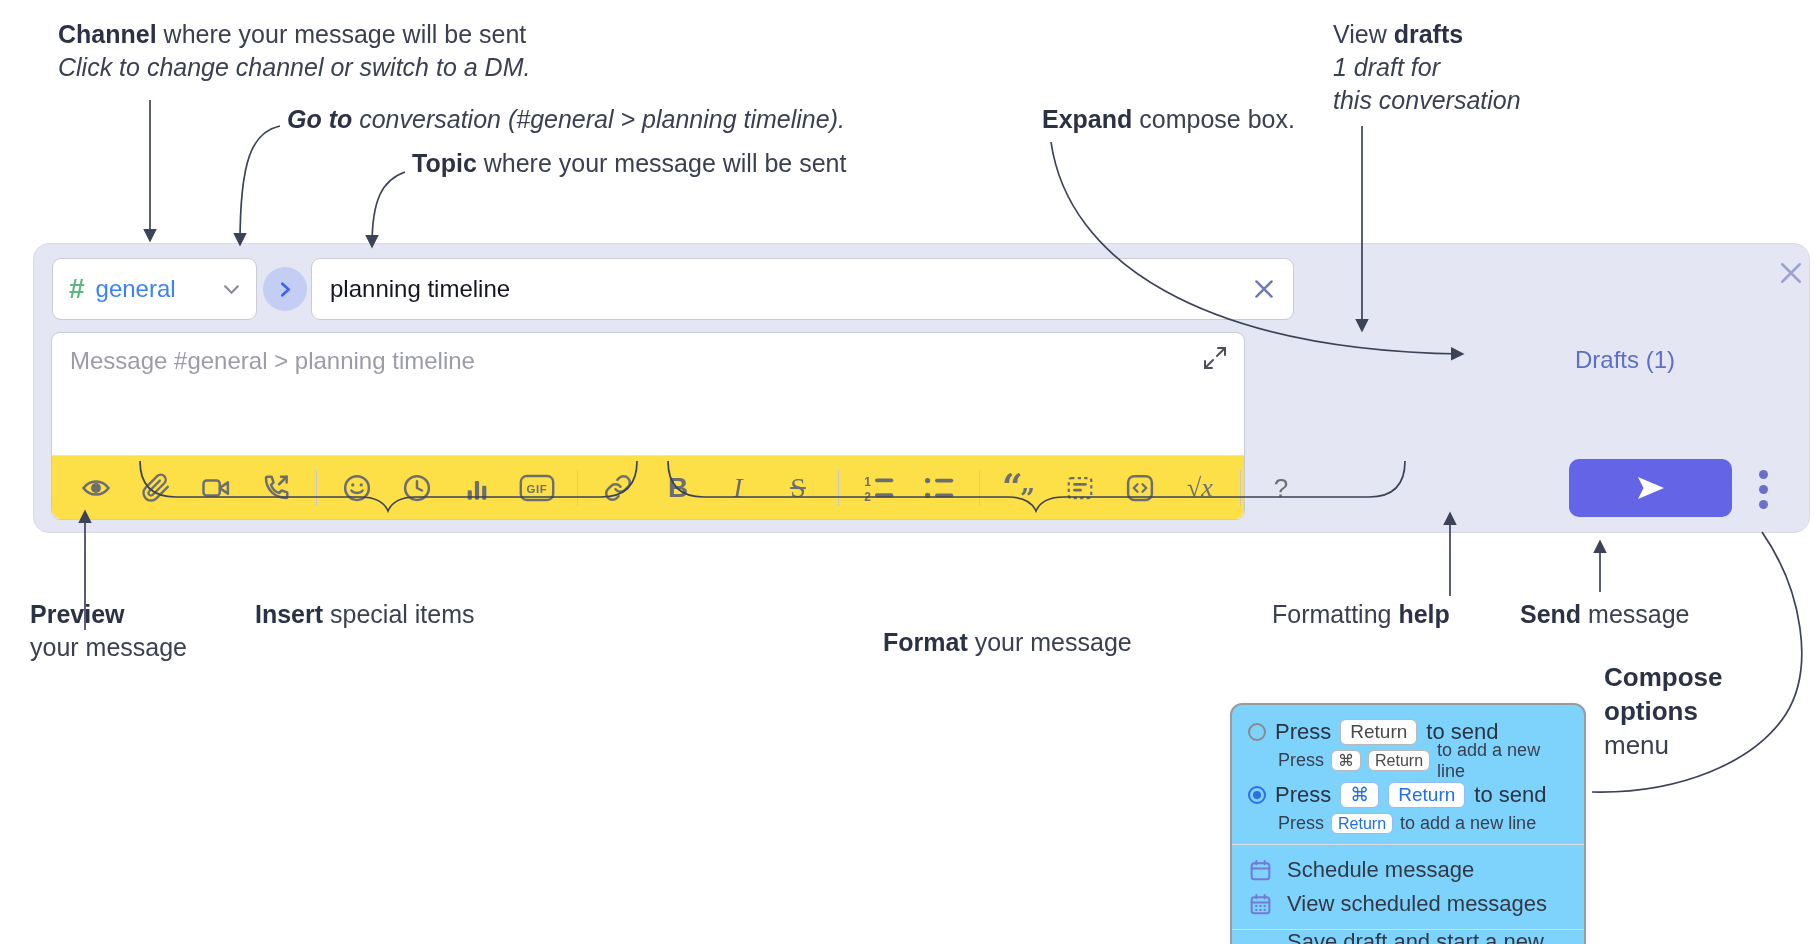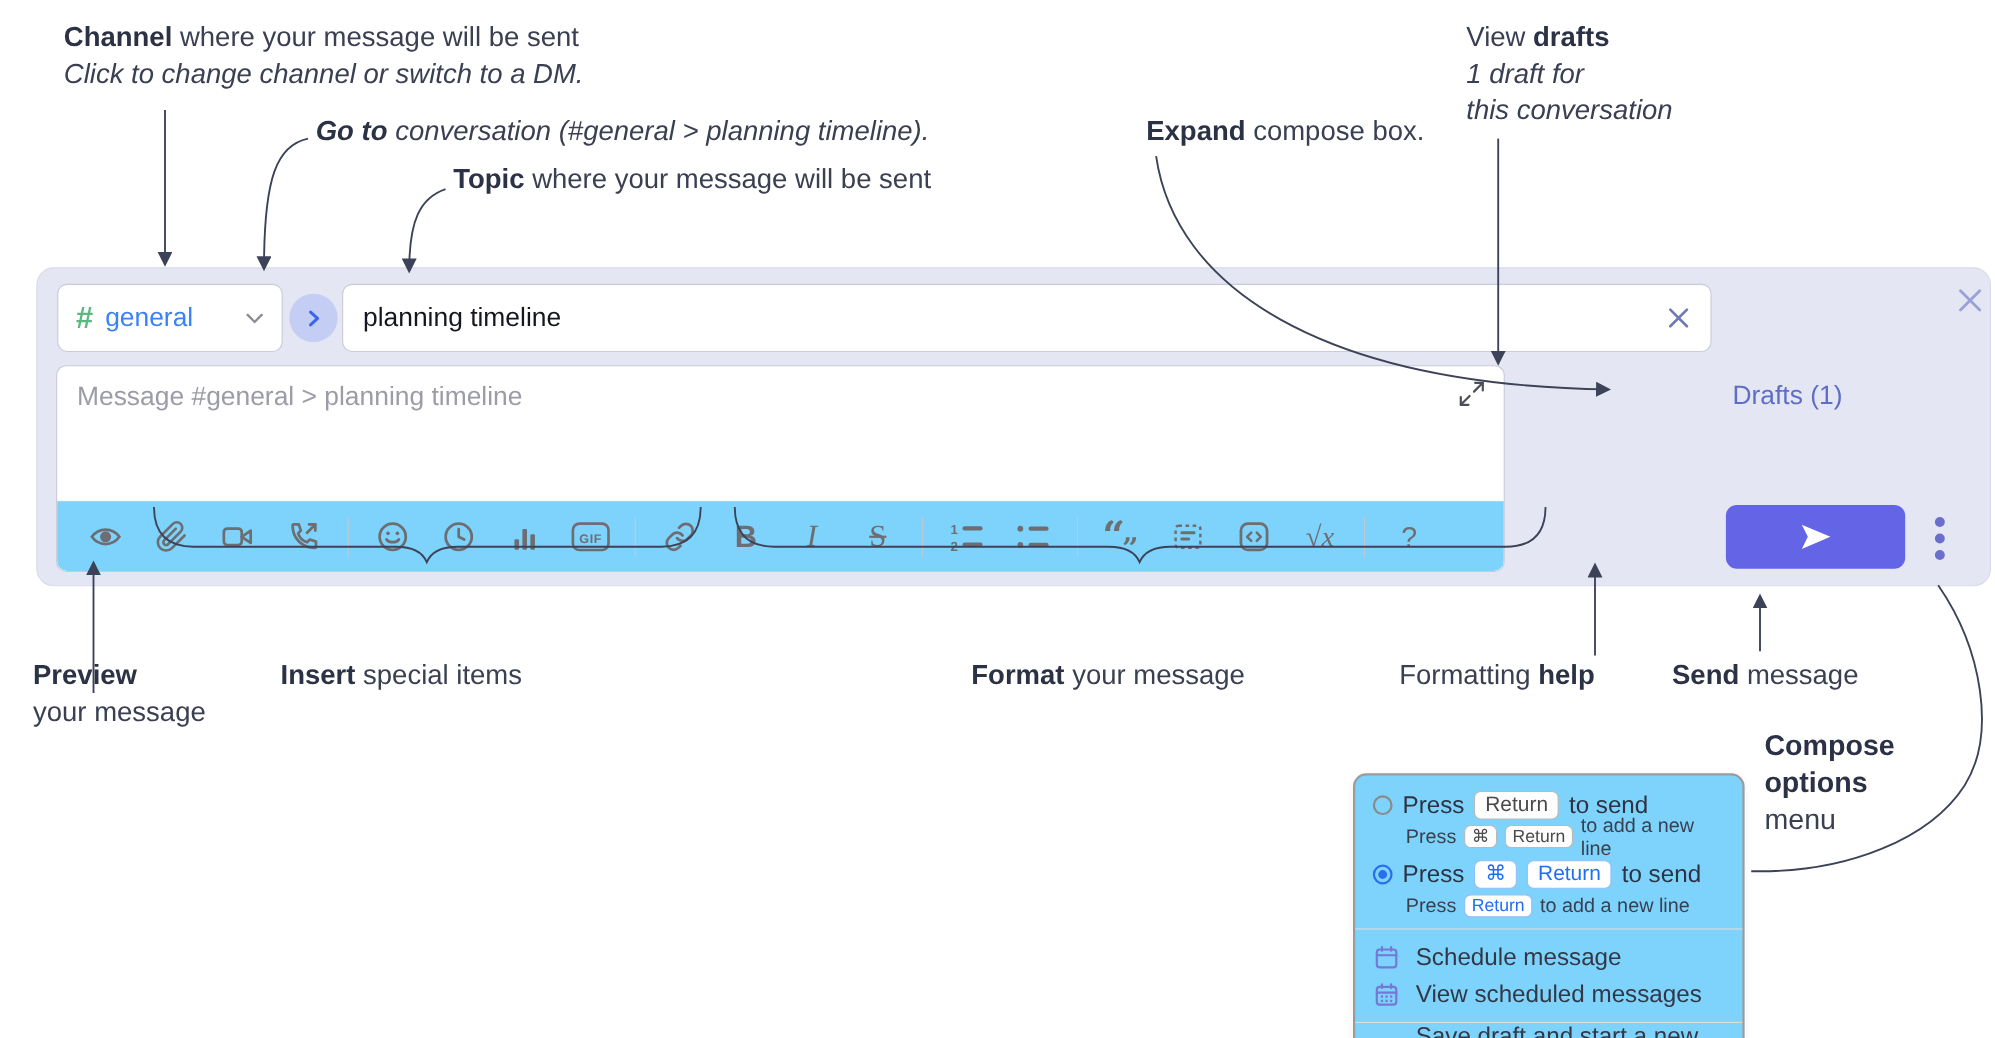--- a/index.html
+++ b/index.html
@@ -17,32 +17,32 @@
   
   #compose{position:absolute;left:33px;top:243px;width:1777px;height:290px;
     background:#e4e6f3;border:1px solid #d8daea;border-radius:16px;box-sizing:border-box;z-index:1;}
   .whitebox{background:#fff;border:1px solid #c9cbd6;border-radius:9px;box-sizing:border-box;}
   #channel-sel{position:absolute;left:18px;top:14px;width:205px;height:62px;
     display:flex;align-items:center;gap:11px;padding:0 16px;cursor:pointer;}
   #channel-hash{color:#5cb87f;font-size:28px;font-weight:700;line-height:1;}
   #channel-label{font-size:24px;color:#3b82f6;flex:1;}
   #goto-btn{position:absolute;left:229px;top:23px;width:44px;height:44px;border-radius:50%;
     background:#c4cdf3;display:flex;align-items:center;justify-content:center;cursor:pointer;}
-  #topic-box{position:absolute;left:277px;top:14px;width:1245px;height:62px;
+  #topic-box{position:absolute;left:277px;top:14px;width:983px;height:62px;
     display:flex;align-items:center;padding:0 16px;}
   #topic-input{flex:1;border:none;outline:none;background:transparent;
     font-family:inherit;font-size:24px;color:#15171f;}
   #close-compose{position:absolute;left:1742px;top:14px;width:30px;height:30px;cursor:pointer;}
-  #msg-box{position:absolute;left:17px;top:88px;width:1317px;height:188px;padding:0;}
+  #msg-box{position:absolute;left:17px;top:88px;width:1194px;height:188px;padding:0;}
   #msg-input{position:absolute;left:0;top:0;width:100%;height:122px;border:none;outline:none;
     resize:none;background:transparent;font-family:inherit;font-size:24px;color:#2a2d38;
     padding:14px 60px 0 18px;box-sizing:border-box;}
   #msg-input::placeholder{color:#9b9ca6;opacity:1;}
   #expand-btn{position:absolute;right:16px;top:12px;width:26px;height:26px;cursor:pointer;}
-  #toolbar{position:absolute;left:0;bottom:0;width:100%;height:64px;background:#7dd3fc;
+  #toolbar{position:absolute;left:0;bottom:0;width:100%;height:64px;background:#fde047;
     border-top:1px solid #e1e2ea;border-radius:0 0 9px 9px;box-sizing:border-box;
     display:flex;align-items:center;padding:16px 14px;}
   .tbtn{width:46px;height:46px;display:flex;align-items:center;justify-content:center;
     cursor:pointer;flex:0 0 auto;margin:0 7px;}
   .tdiv{width:1px;height:36px;background:#c6c7cf;margin:0 10px;flex:0 0 auto;}
   .tglyph{font-size:28px;color:#6d6e72;line-height:1;}
   .tglyph.serif{font-family:"Liberation Serif","DejaVu Serif",serif;}
   #drafts-link{position:absolute;left:1541px;top:102px;font-size:24px;color:#5e6ec7;cursor:pointer;white-space:nowrap;}
   #send-btn{position:absolute;left:1535px;top:215px;width:163px;height:58px;background:#6364e6;
     border:none;border-radius:10px;display:flex;align-items:center;justify-content:center;cursor:pointer;}
@@ -303,21 +303,21 @@
 
 <div class="ann" style="left:30px;top:598px;">
   <div class="b">Preview</div>
   <div>your message</div>
 </div>
 
 <div class="ann" style="left:255px;top:598px;">
   <span class="b">Insert</span><span> special items</span>
 </div>
 
-<div class="ann" style="left:883px;top:598px;">
+<div class="ann" style="left:883px;top:626px;">
   <span class="b">Format</span><span> your message</span>
 </div>
 
 <div class="ann" style="left:1272px;top:598px;">
   <span>Formatting </span><span class="b">help</span>
 </div>
 
 <div class="ann" style="left:1520px;top:598px;">
   <span class="b">Send</span><span> message</span>
 </div>

